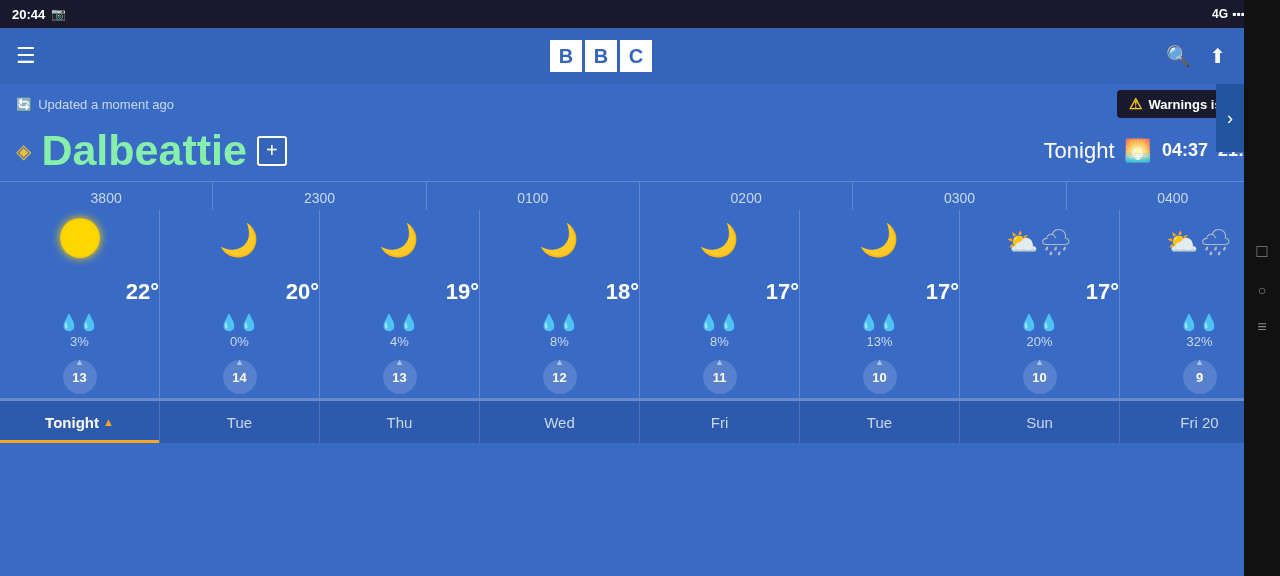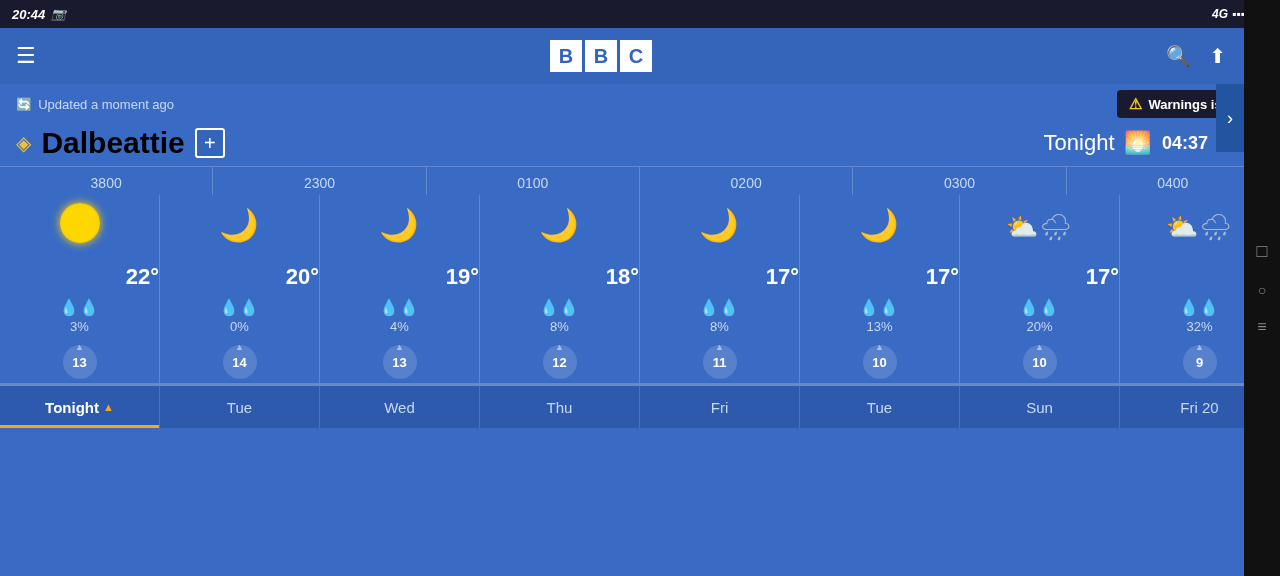--- a/index.html
+++ b/index.html
@@ -25,21 +25,20 @@
     .status-bar {
       background: #1a1a2e;
       height: 28px;
       display: flex;
       align-items: center;
       justify-content: space-between;
       padding: 0 12px;
       color: #fff;
       font-size: 13px;
       font-weight: bold;
-      font-style: italic;
     }
     .status-left { display: flex; align-items: center; gap: 6px; }
     .status-right { display: flex; align-items: center; gap: 4px; font-size: 12px; }
 
     
     .top-nav {
       background: #3565ba;
       height: 56px;
       display: flex;
       align-items: center;
@@ -97,22 +96,22 @@
     
     .city-row {
       background: #3a6bc4;
       padding: 4px 16px 6px;
       display: flex;
       align-items: center;
       justify-content: space-between;
     }
     .city-left { display: flex; align-items: center; gap: 10px; }
     .city-name {
-      color: #000000;
-      font-size: 30px;
+      color: #86efac;
+      font-size: 43px;
       font-weight: 900;
       font-family: Arial Black, sans-serif;
     }
     .location-pin { color: #f0c030; font-size: 20px; }
     .add-btn {
       border: 2px solid #fff;
       background: #3565ba;
       color: #fff;
       width: 30px; height: 30px;
       display: flex; align-items: center; justify-content: center;
@@ -468,24 +467,24 @@
 
   <div class="day-tabs">
     <div class="day-tab active">
       <span>Tonight</span>
       <span class="tab-arrow">▲</span>
     </div>
     <div class="day-tab">
       <span>Tue</span>
     </div>
     <div class="day-tab">
+      <span>Thu</span>
+    </div>
+    <div class="day-tab">
       <span>Wed</span>
-    </div>
-    <div class="day-tab">
-      <span>Thu</span>
     </div>
     <div class="day-tab">
       <span>Fri</span>
     </div>
     <div class="day-tab">
       <span>Tue</span>
     </div>
     <div class="day-tab">
       <span>Sun</span>
     </div>

